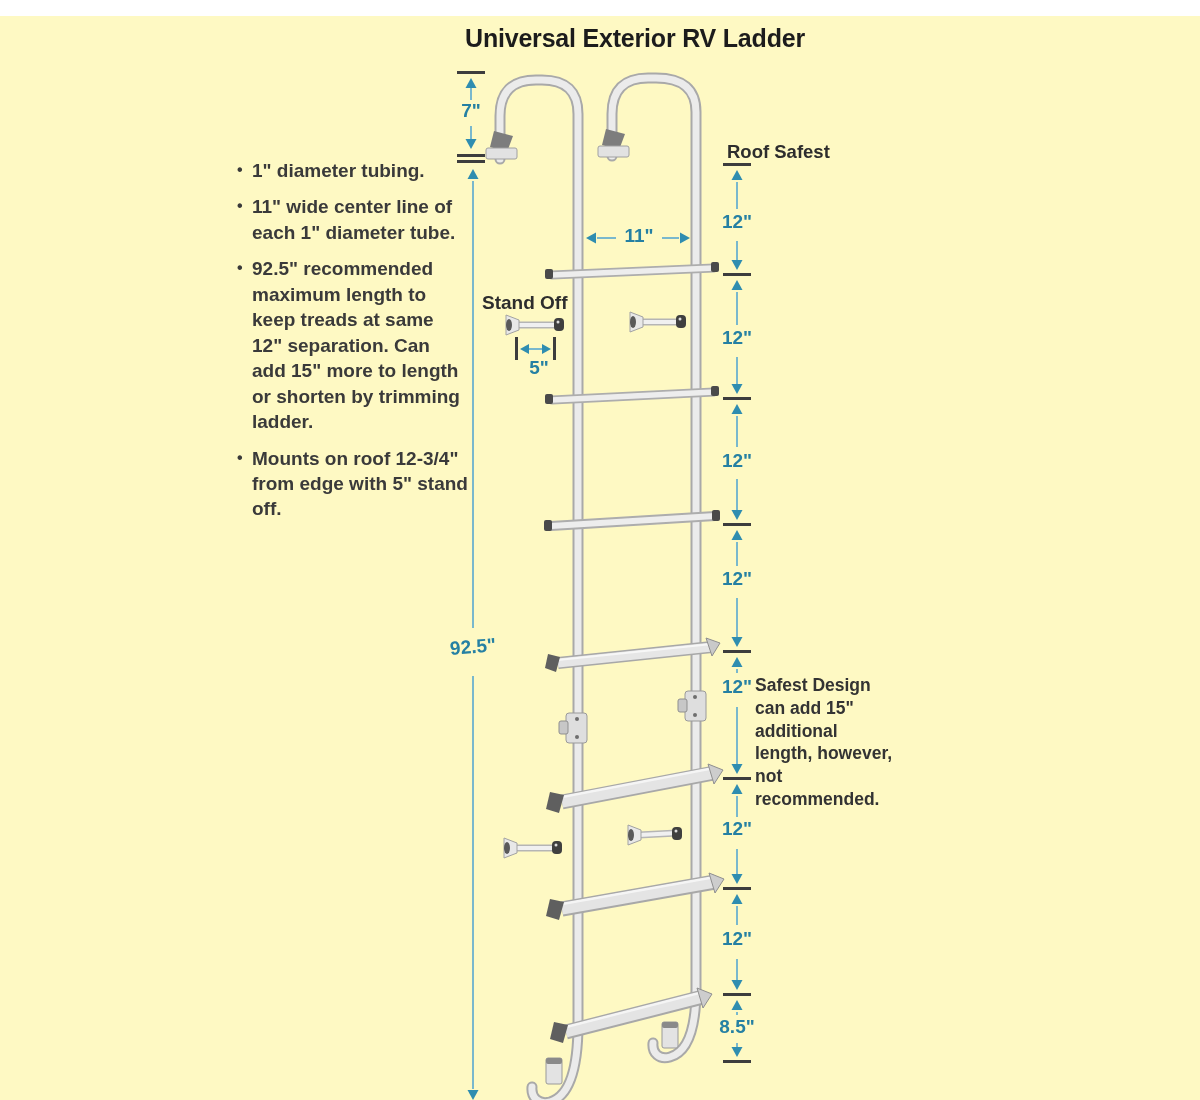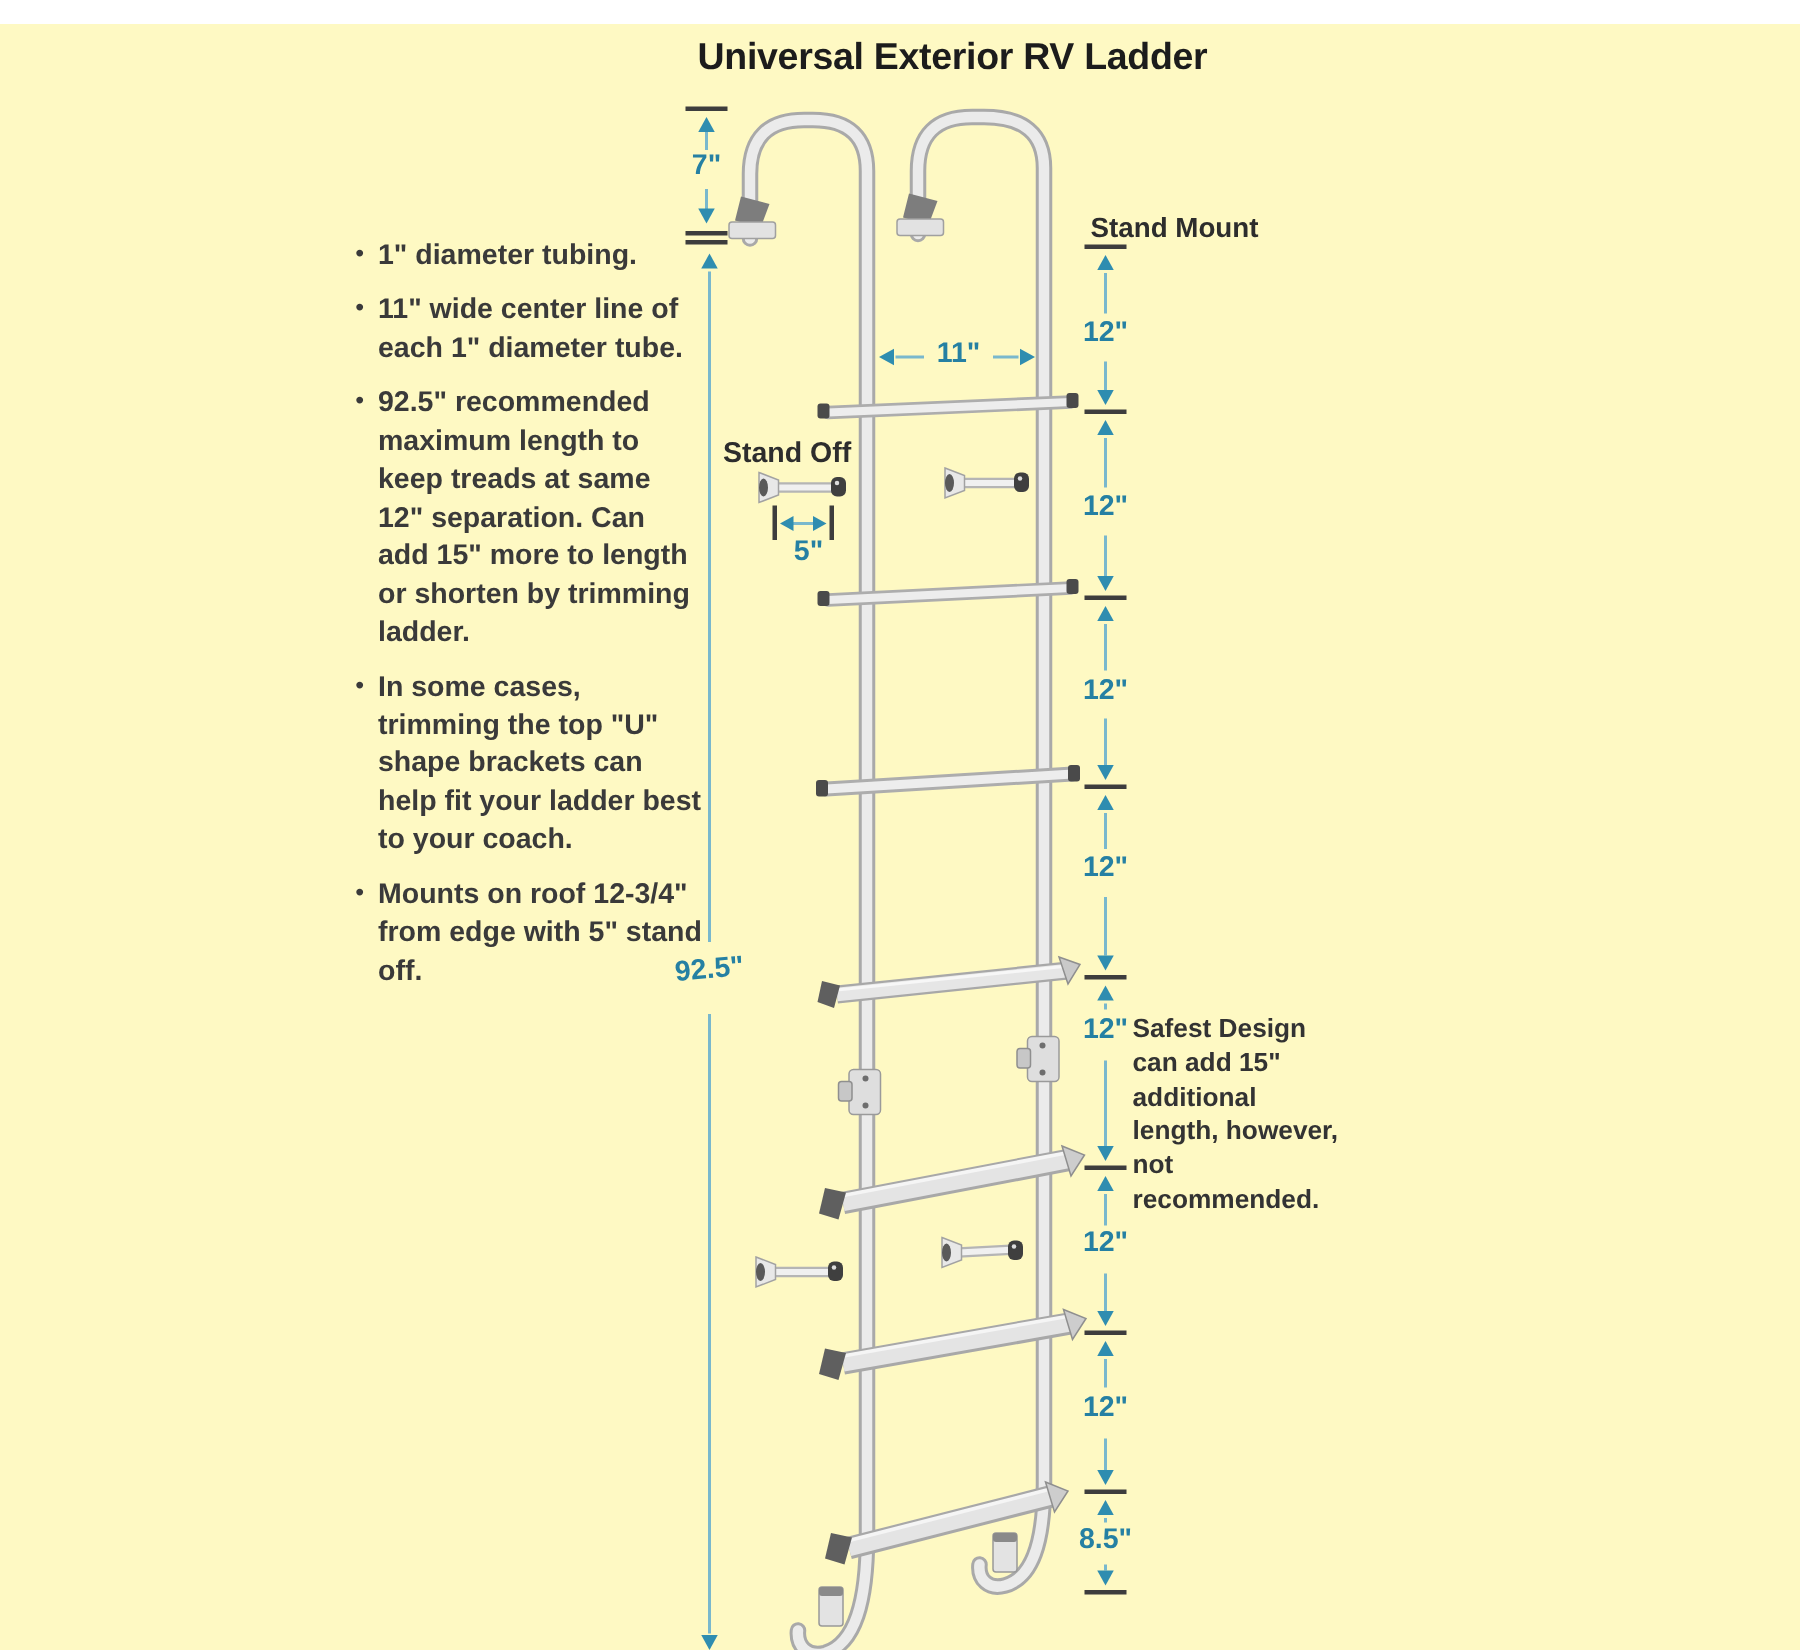--- a/index.html
+++ b/index.html
@@ -40,21 +40,20 @@
 <body>
 
 <div class="canvas">
 
   <div class="title">Universal Exterior RV Ladder</div>
 
   <ul class="specs">
     <li>1" diameter tubing.</li>
     <li>11" wide center line of each 1" diameter tube.</li>
     <li>92.5" recommended maximum length to keep treads at same 12" separation. Can add 15" more to length or shorten by trimming ladder.</li>
-    <li>In some cases, trimming the top "U" shape brackets can help fit your ladder best to your coach.</li>
     <li>Mounts on roof 12-3/4" from edge with 5" stand off.</li>
   </ul>
 
   <svg class="diagram" width="1200" height="1100" viewBox="0 0 1200 1100">
 
     <g>
 
       <g>
         <path d="M500 143 V100 Q500 64 536 64 H542 Q578 64 578 98 V1008 C578 1052 570 1080 550 1086 C538 1089 531 1081 532 1071" fill="none" stroke="#a9a9a9" stroke-width="11" stroke-linecap="round"></path>
         <path d="M500 143 V100 Q500 64 536 64 H542 Q578 64 578 98 V1008 C578 1052 570 1080 550 1086 C538 1089 531 1081 532 1071" fill="none" stroke="#ebebeb" stroke-width="7" stroke-linecap="round"></path>
@@ -249,17 +248,17 @@
 
   <div class="dim" style="left:715px;top:195px;width:44px;">12"</div>
   <div class="dim" style="left:715px;top:311px;width:44px;">12"</div>
   <div class="dim" style="left:715px;top:434px;width:44px;">12"</div>
   <div class="dim" style="left:715px;top:552px;width:44px;">12"</div>
   <div class="dim" style="left:715px;top:660px;width:44px;">12"</div>
   <div class="dim" style="left:715px;top:802px;width:44px;">12"</div>
   <div class="dim" style="left:715px;top:912px;width:44px;">12"</div>
   <div class="dim" style="left:711px;top:1000px;width:52px;">8.5"</div>
 
-  <div class="darklabel" style="left:727px;top:125px;font-size:18.5px;">Stand Mount</div>
+  <div class="darklabel" style="left:727px;top:125px;font-size:18.5px;">Roof Safest</div>
   <div class="darklabel" style="left:482px;top:276px;font-size:19px;text-align:right;">Stand Off</div>
   <div class="note">Safest Design can add 15" additional length, however, not recommended.</div>
 
 </div>
 
 </body></html>

